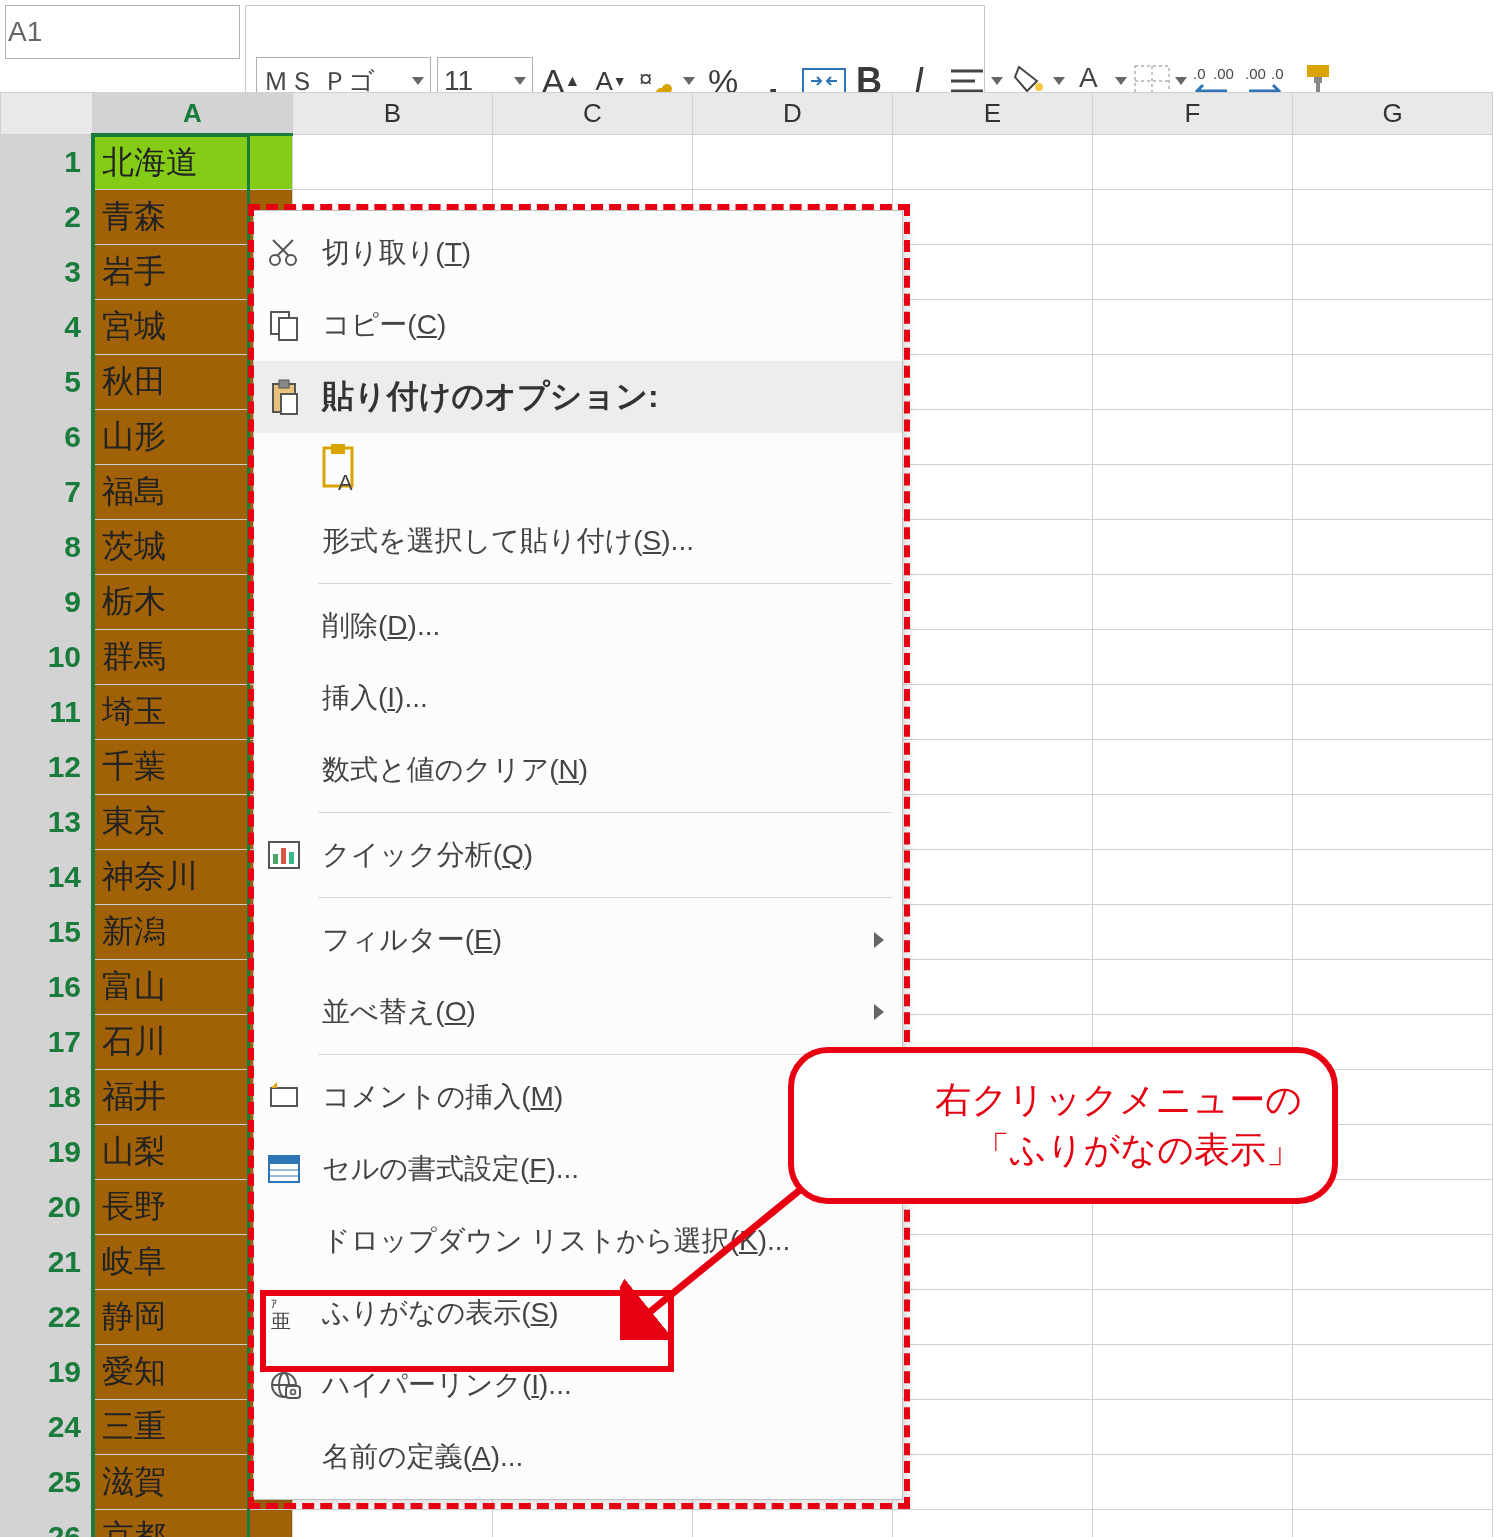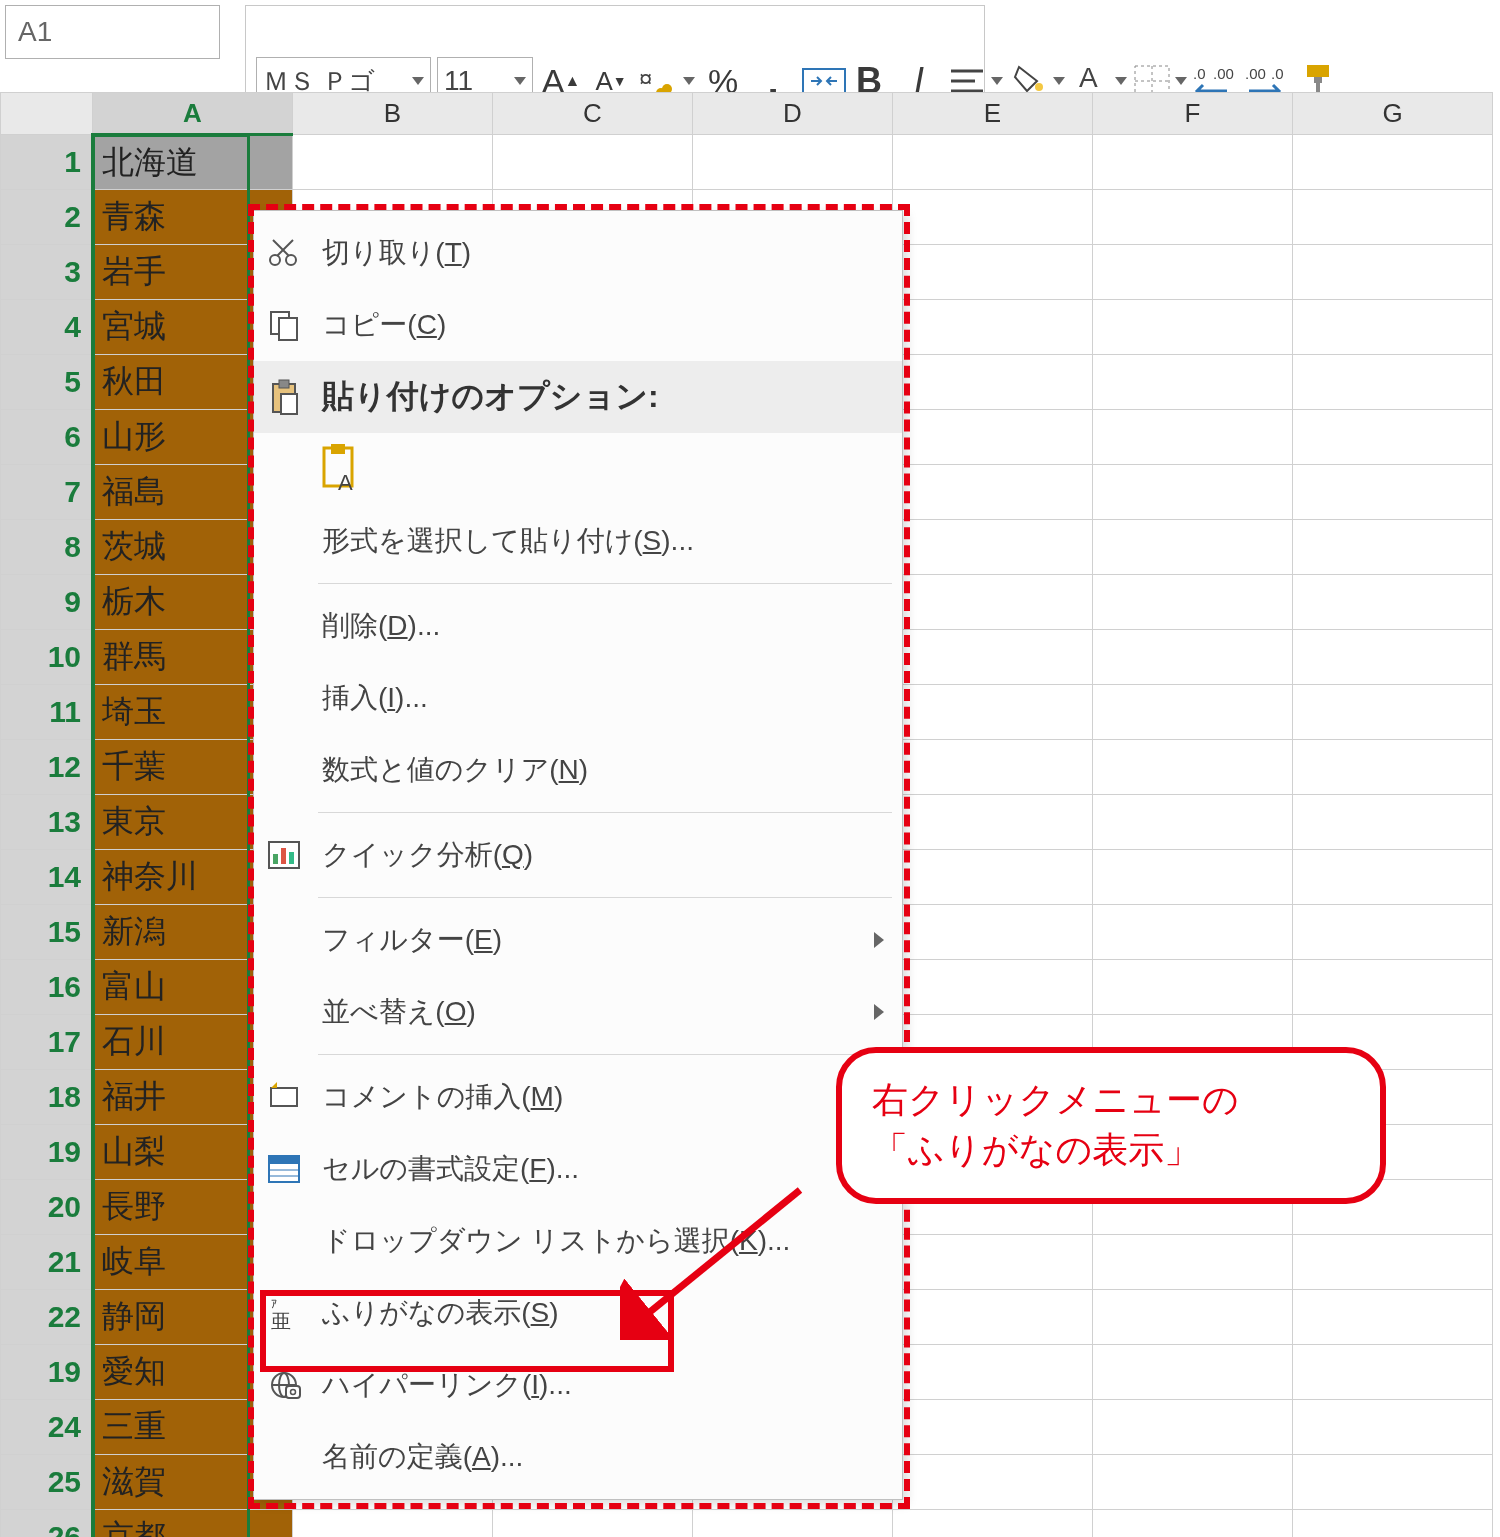--- a/index.html
+++ b/index.html
@@ -10,27 +10,27 @@
   height: 1537px;
   position: relative;
   overflow: hidden;
 }
 
 
 .name-box-area {
   position: absolute;
   top: 5px;
   left: 5px;
-  width: 215px;
+  width: 235px;
   height: 54px;
   border: 1px solid #b0b0b0;
   background: #fff;
   display: flex;
   align-items: center;
-  padding: 0 12px;
+  padding: 0 2px;
   font-size: 28px;
   color: #666;
 }
 
 
 .mini-toolbar {
   position: absolute;
   top: 5px;
   left: 245px;
   width: 740px;
@@ -129,21 +129,21 @@
   height: 55px;
   font-size: 32px;
   padding: 2px 8px;
   color: #222;
   background: #fff;
 }
 .sheet td.cell.sel {
   background: #a16207;
 }
 .sheet td.cell.active {
-  background: #a3a3a3;
+  background: #84cc16;
 }
 .col-sel-border {
   position: absolute;
   border: 3px solid #1a7c3c;
   pointer-events: none;
   z-index: 5;
 }
 
 
 .ctx-menu {
@@ -212,29 +212,29 @@
   position: absolute;
   border: 6px solid #e60012;
   pointer-events: none;
   z-index: 21;
 }
 
 
 .callout {
   position: absolute;
   top: 1047px;
-  left: 836px;
+  left: 788px;
   width: 550px;
   background: #fff;
   border: 6px solid #e60012;
   border-radius: 40px;
   padding: 22px 30px;
   font-size: 36px;
   color: #e60012;
-  text-align: left;
+  text-align: right;
   line-height: 1.4;
   z-index: 30;
 }
 .callout-arrow {
   position: absolute;
   z-index: 29;
 }
 </style>
 </head>
 <body>

